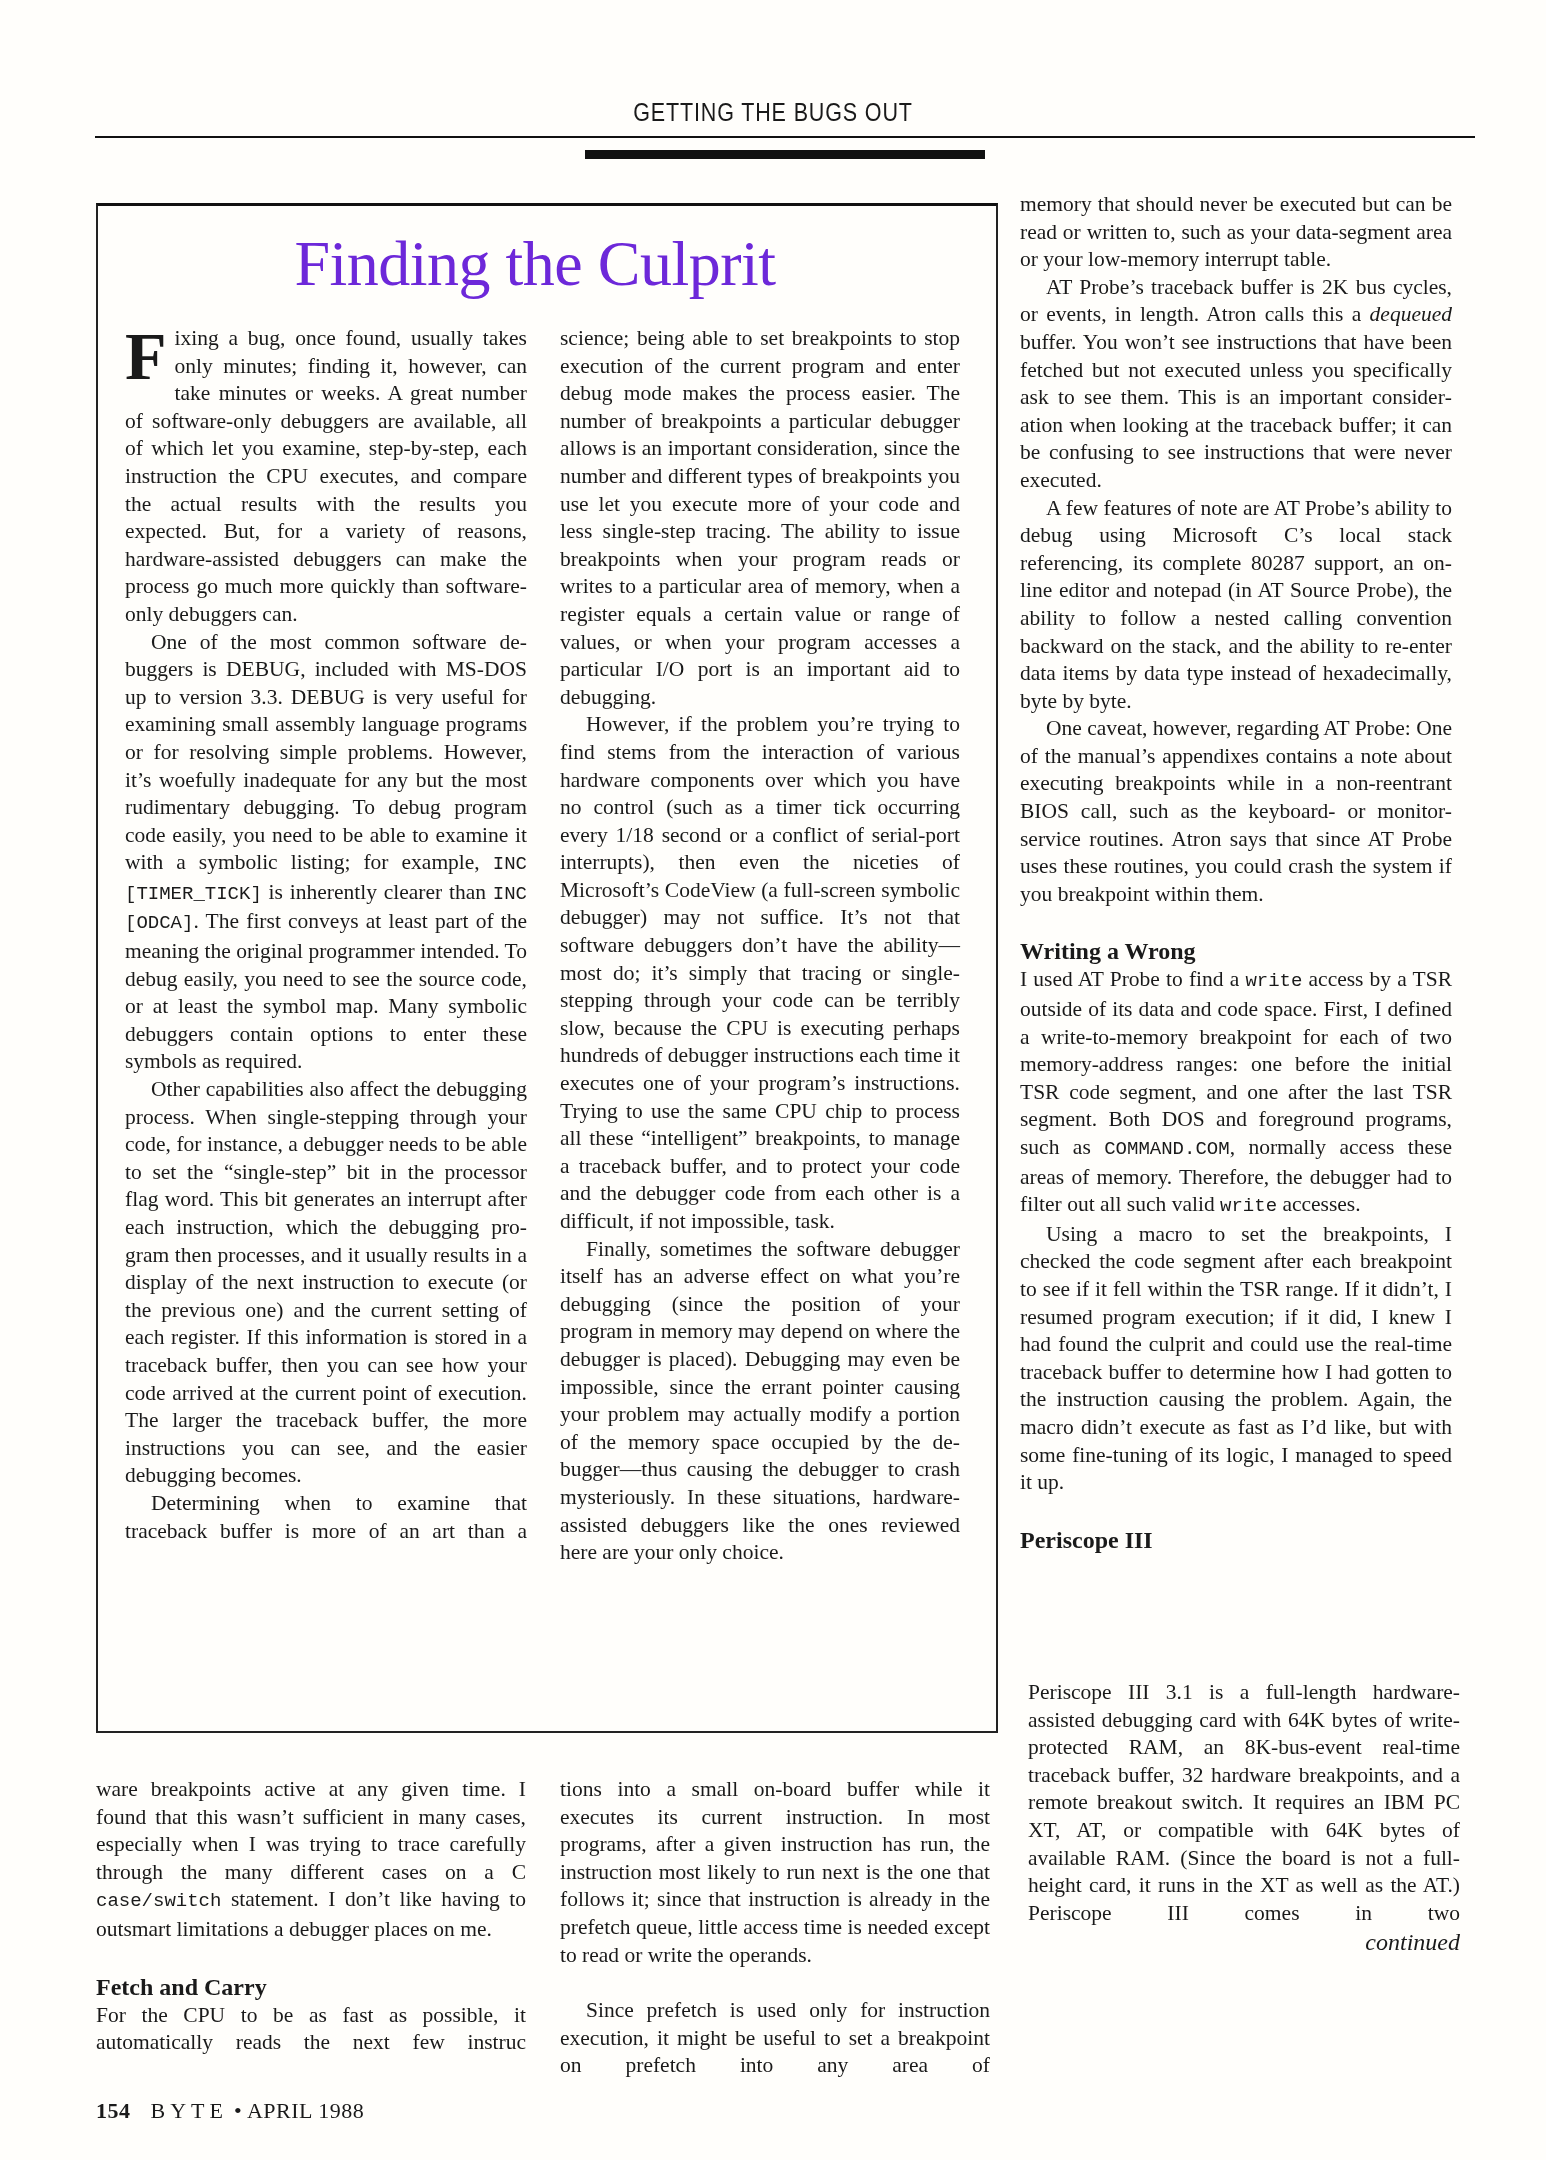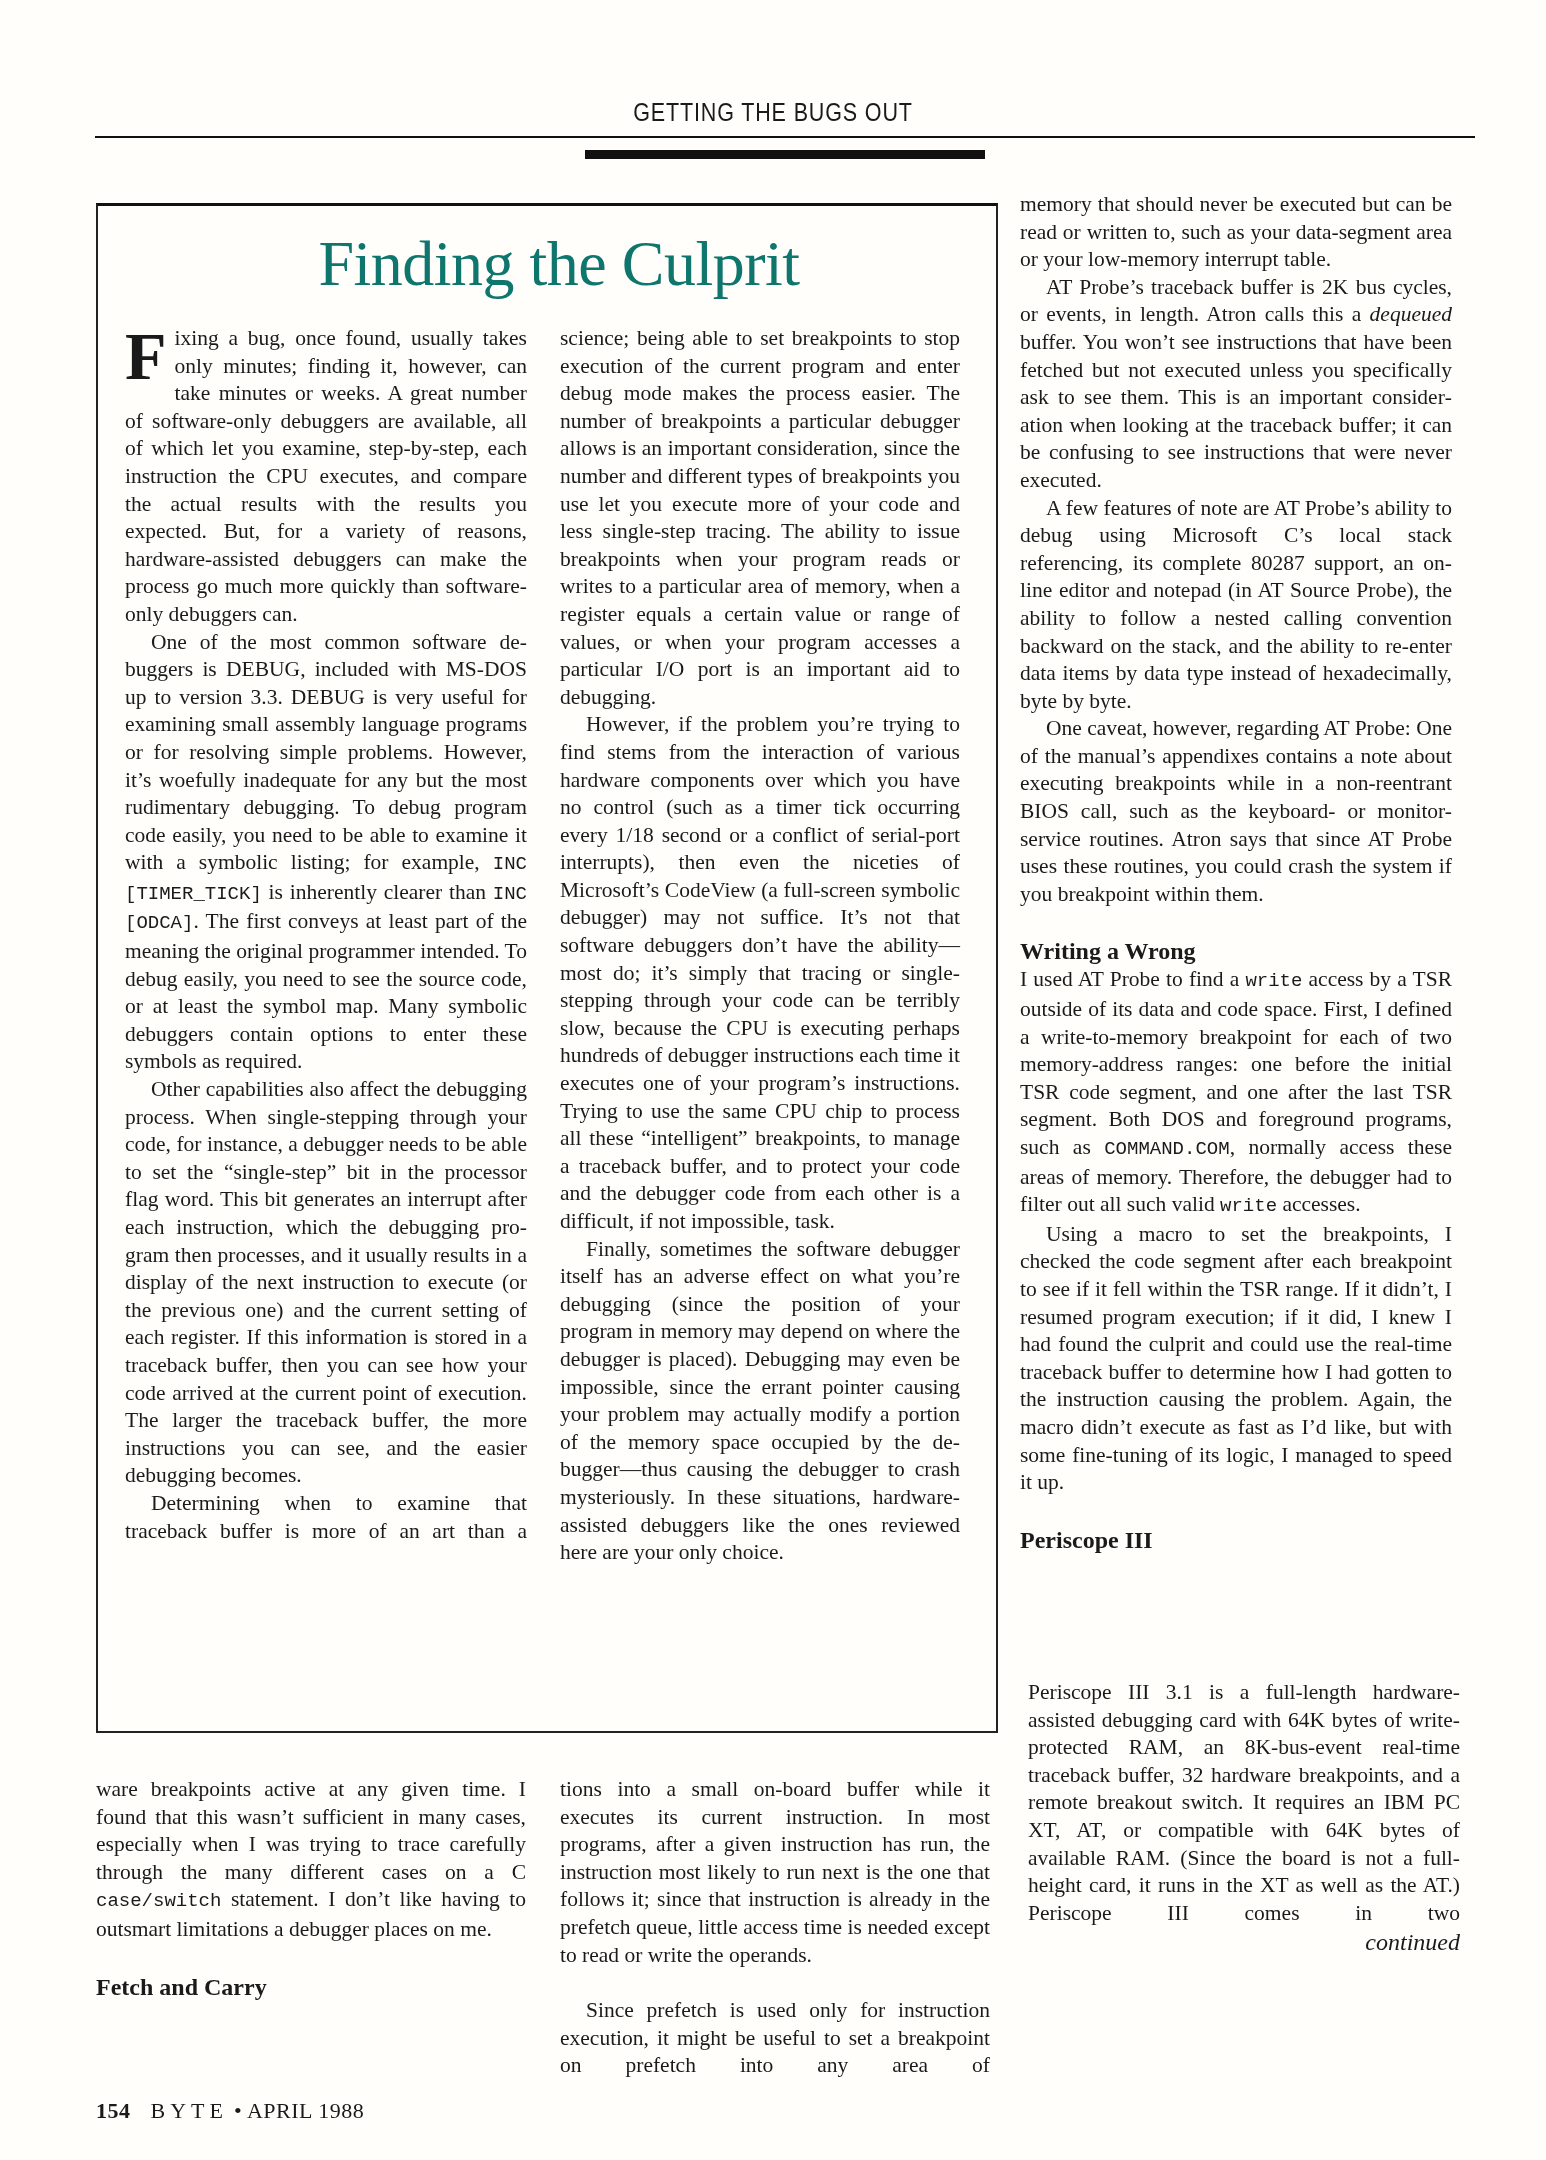--- a/index.html
+++ b/index.html
@@ -15,22 +15,22 @@
   }
   .rule-top { position: absolute; left: 95px; width: 1380px; top: 136px; height: 2px; background: #111; }
   .rule-bar { position: absolute; left: 585px; width: 400px; top: 150px; height: 9px; background: #111; }
 
   .sidebar-box {
     position: absolute; left: 96px; top: 203px; width: 902px; height: 1530px;
     border-left: 2px solid #222; border-right: 2px solid #222; border-bottom: 2px solid #222;
     border-top: 3px solid #111; box-sizing: border-box;
   }
   .box-title {
-    position: absolute; left: 108px; width: 902px; top: 232px; text-align: center;
-    color: #0f766e; font-size: 64px; line-height: 1; letter-spacing: -0.5px;
+    position: absolute; left: 84px; width: 902px; top: 232px; text-align: center;
+    color: #6d28d9; font-size: 64px; line-height: 1; letter-spacing: -0.5px;
   }
   .col {
     position: absolute; font-size: 21.5px; line-height: 27.6px; text-align: justify;
     hyphens: manual;
   }
   .col p { margin: 0; text-indent: 26px; }
   .col p.noindent { text-indent: 0; }
   .col1 { left: 125px; width: 402px; top: 325px; }
   .col2 { left: 560px; width: 400px; top: 325px; }
   .col3 { left: 1020px; width: 432px; top: 191px; }
@@ -85,20 +85,21 @@
   <p class="noindent"><span>I used AT Probe to find a </span><span class="mono">write</span><span> access by a TSR outside of its data and code space. First, I defined a write-to-memory break­point for each of two memory-address ranges: one before the initial TSR code segment, and one after the last TSR seg­ment. Both DOS and foreground pro­grams, such as </span><span class="mono">COMMAND.COM</span><span>, normally access these areas of memory. Therefore, the debugger had to filter out all such valid </span><span class="mono">write</span><span> accesses.</span></p>
   <p>Using a macro to set the breakpoints, I checked the code segment after each breakpoint to see if it fell within the TSR range. If it didn’t, I resumed program execution; if it did, I knew I had found the culprit and could use the real-time trace­back buffer to determine how I had gotten to the instruction causing the problem. Again, the macro didn’t execute as fast as I’d like, but with some fine-tuning of its logic, I managed to speed it up.</p>
   <div class="spacer"></div>
   <h2 class="subhead">Periscope III</h2>
 </div>
 
 <div class="col col4">
   <p class="noindent"><span>ware breakpoints active at any given time. I found that this wasn’t sufficient in many cases, especially when I was trying to trace carefully through the many dif­ferent cases on a C </span><span class="mono">case/switch</span><span> state­ment. I don’t like having to outsmart lim­itations a debugger places on me.</span></p>
   <div class="spacer"></div>
   <h2 class="subhead">Fetch and Carry</h2>
+  <p class="noindent" style="text-align-last:justify;">For the CPU to be as fast as possible, it automatically reads the next few instruc­</p>
 </div>
 
 <div class="col col5">
   <p class="noindent">tions into a small on-board buffer while it executes its current instruction. In most programs, after a given instruction has run, the instruction most likely to run next is the one that follows it; since that instruction is already in the prefetch queue, little access time is needed except to read or write the operands.</p>
   <p style="text-align-last:justify;margin-top:28px;">Since prefetch is used only for instruc­tion execution, it might be useful to set a breakpoint on prefetch into any area of</p>
 </div>
 
 <div class="col col6">
   <p class="noindent" style="text-align-last:justify;">Periscope III 3.1 is a full-length hard­ware-assisted debugging card with 64K bytes of write-protected RAM, an 8K-bus-event real-time traceback buffer, 32 hardware breakpoints, and a remote breakout switch. It requires an IBM PC XT, AT, or compatible with 64K bytes of available RAM. (Since the board is not a full-height card, it runs in the XT as well as the AT.) Periscope III comes in two</p>
   <div class="continued">continued</div>

